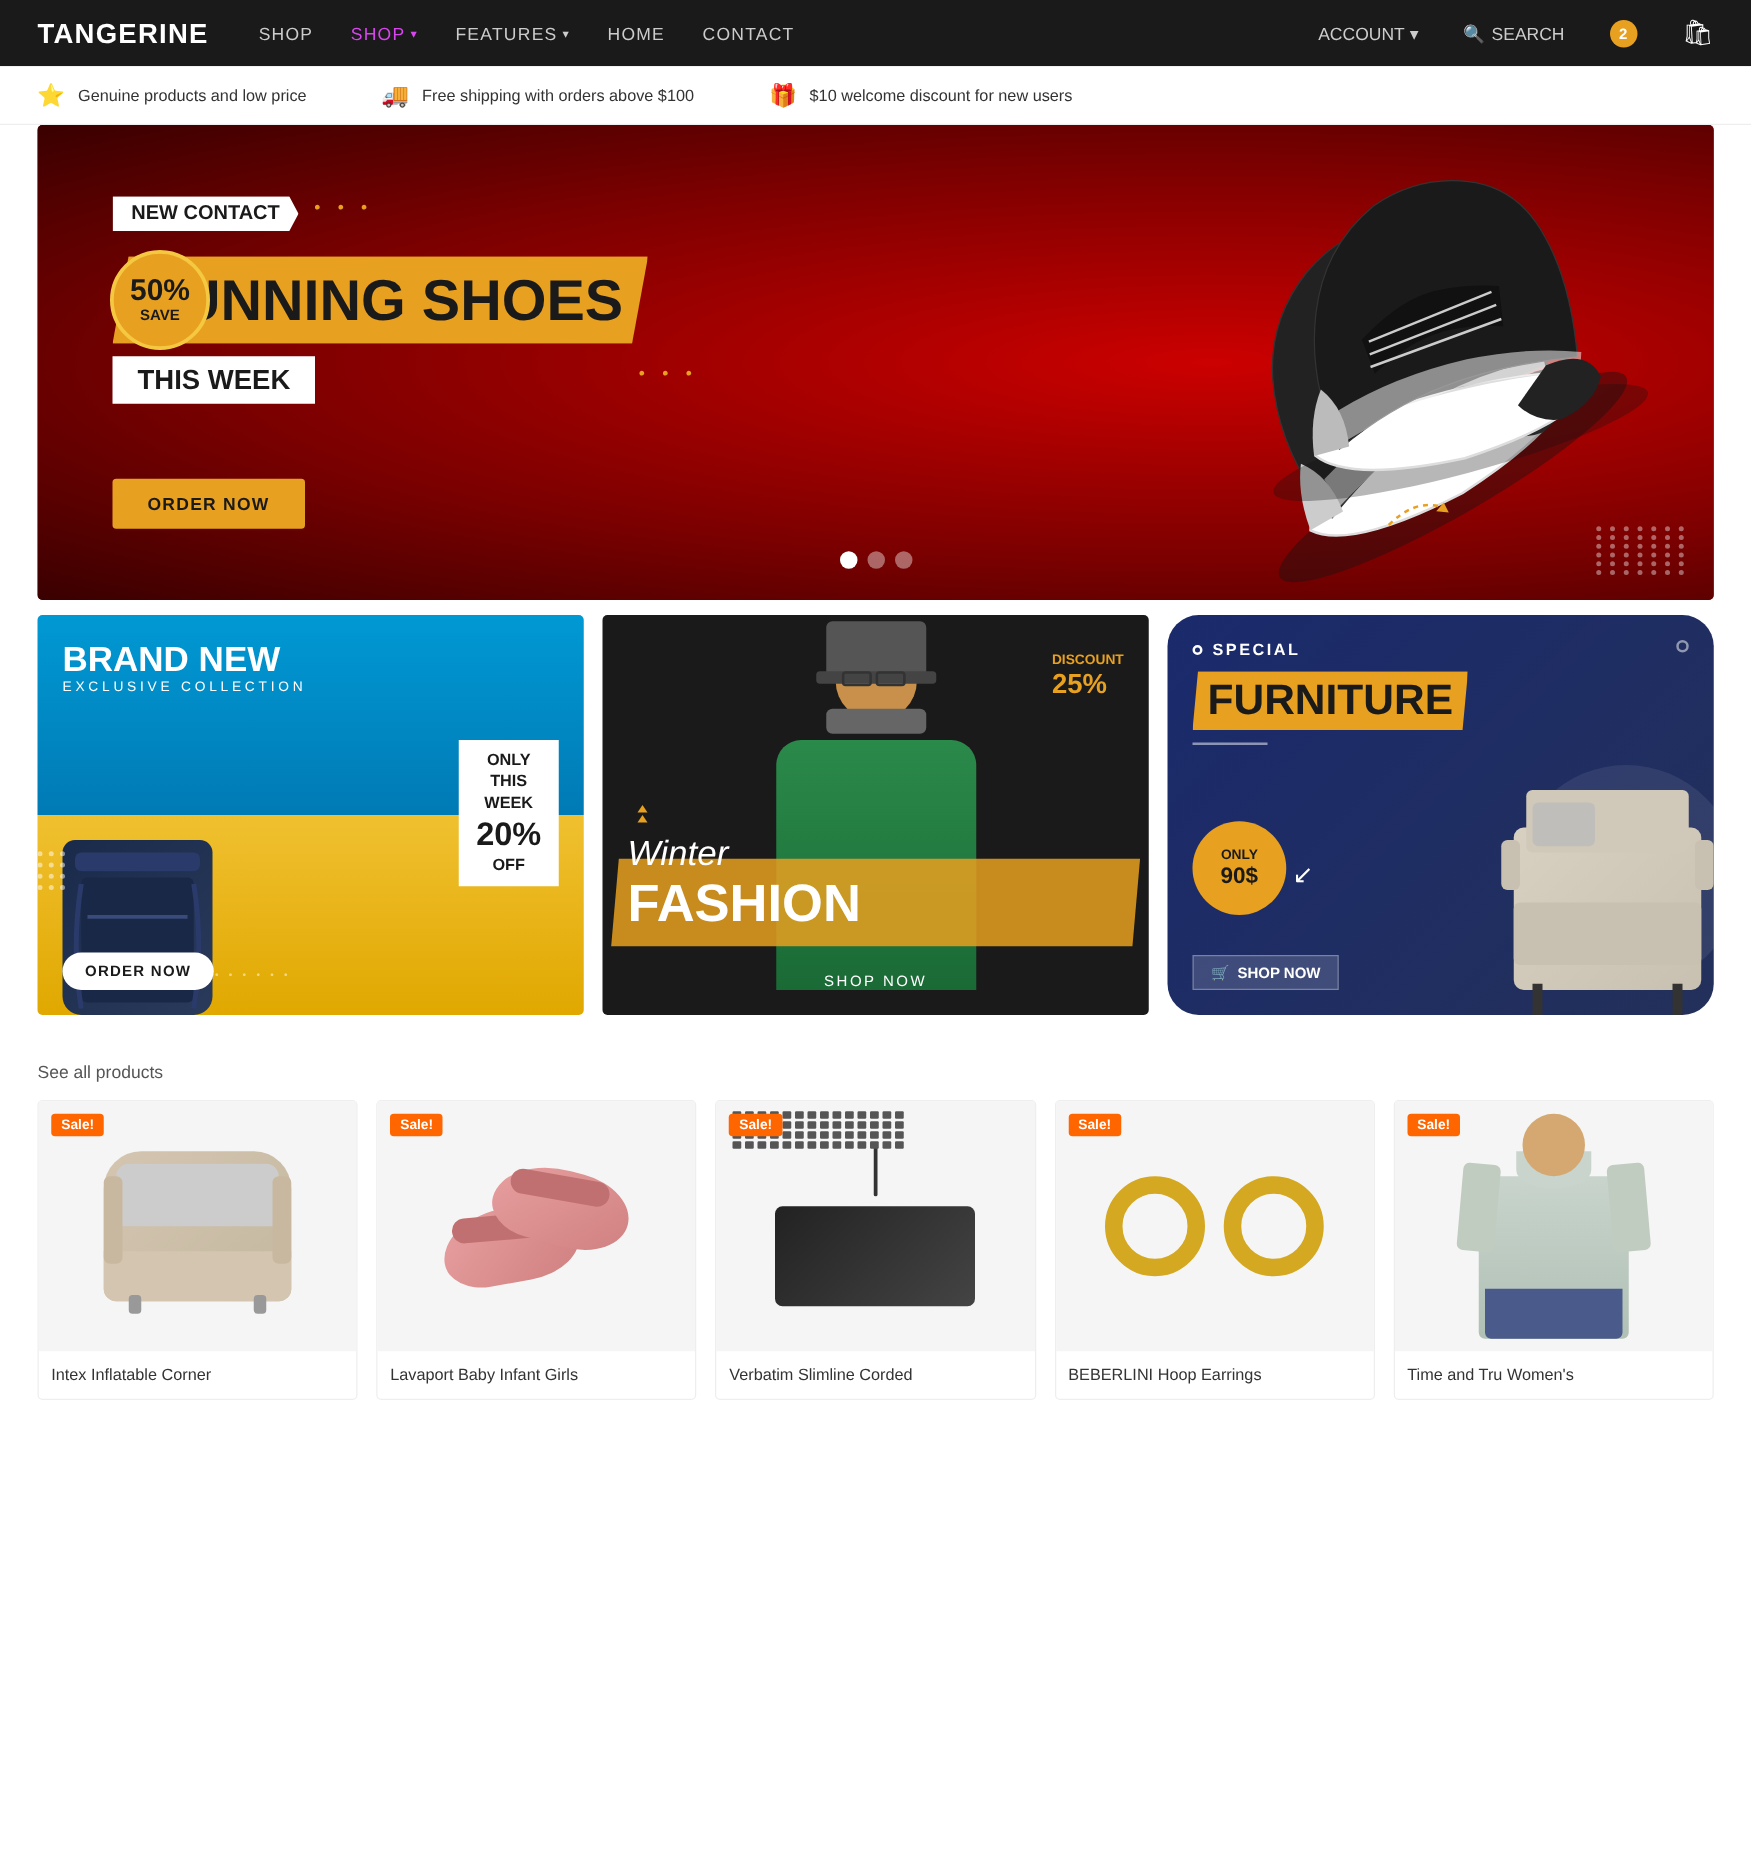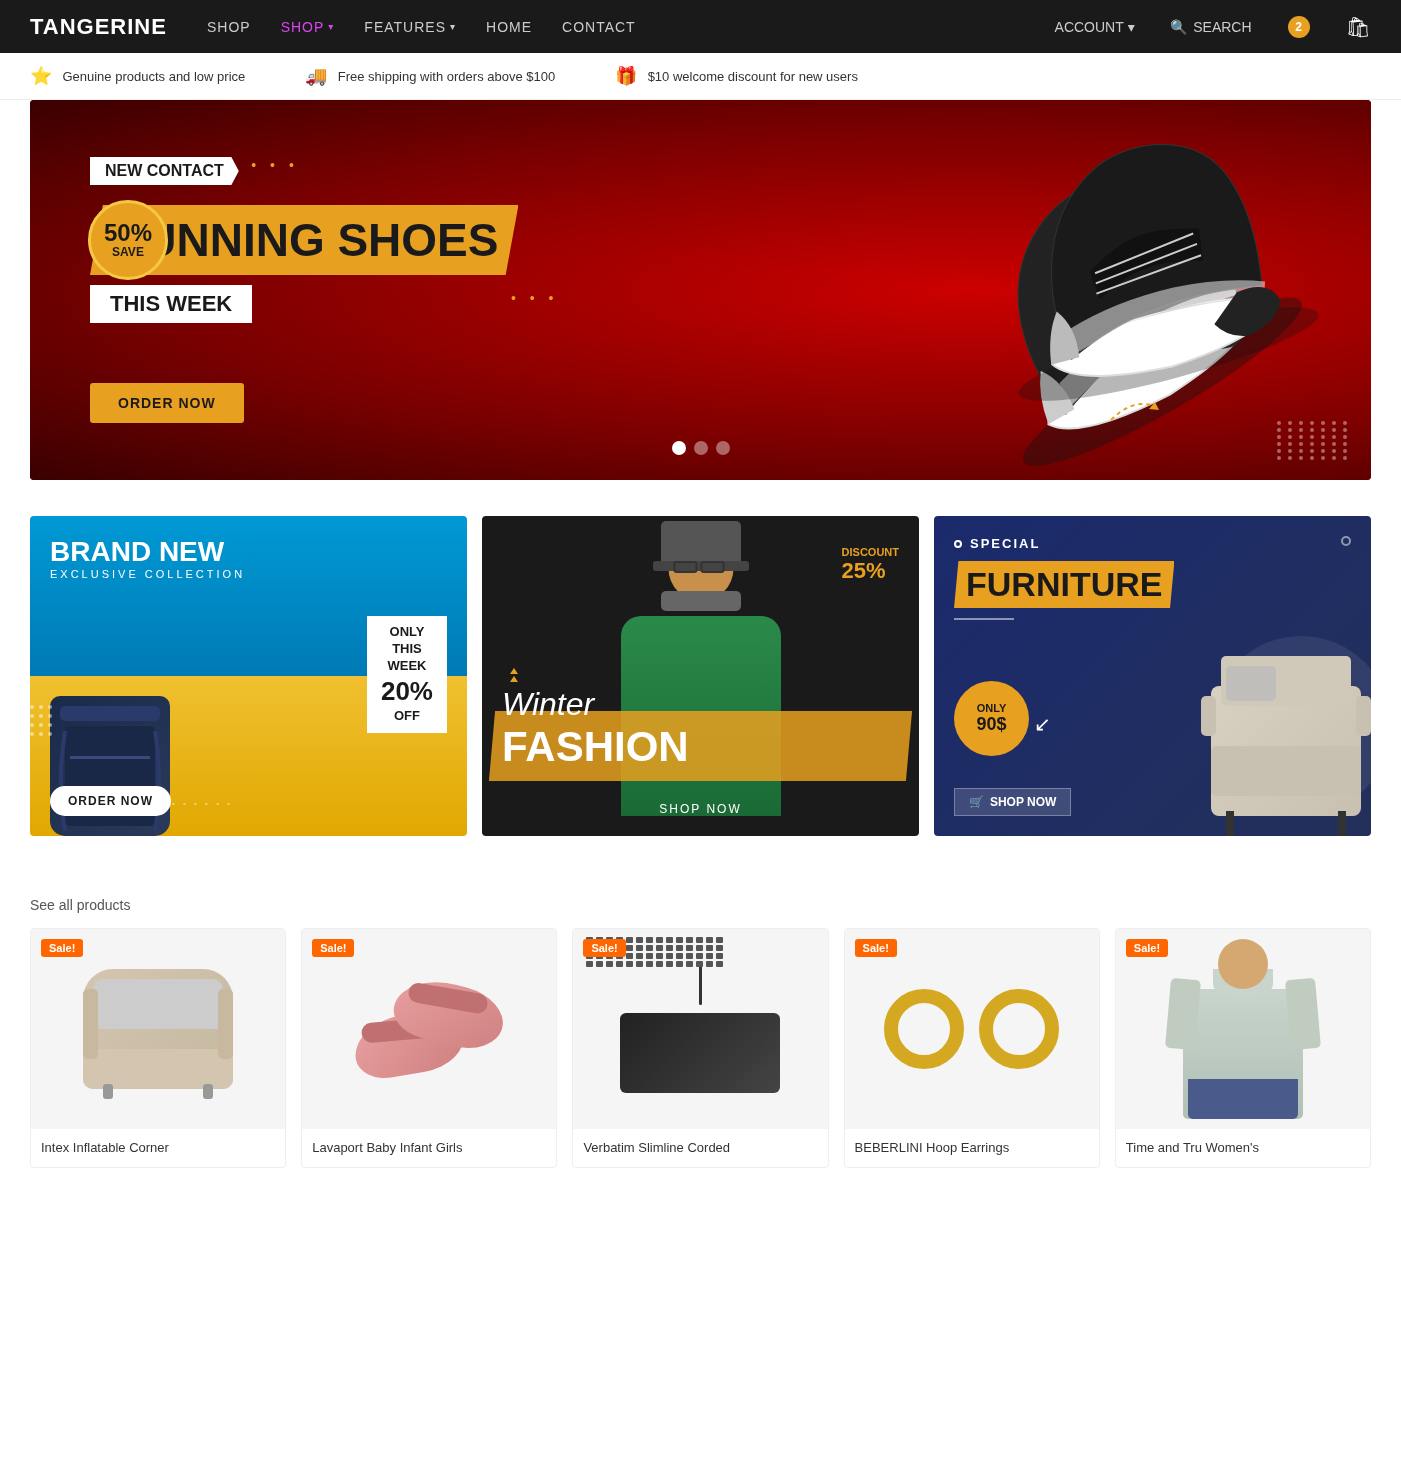--- a/index.html
+++ b/index.html
@@ -203,40 +203,41 @@
       gap: 3px;
       opacity: 0.4;
     }
     .hero-grid-dot { width: 4px; height: 4px; background: #fff; border-radius: 50%; }
 
     
     .promo-cards {
       display: grid;
       grid-template-columns: 1fr 1fr 1fr;
       gap: 15px;
-      margin: 36px 30px;
+      margin: 12px 30px;
       text-decoration: underline;
     }
     .promo-card {
       border-radius: 4px;
       overflow: hidden;
       position: relative;
       height: 320px;
     }
     
     .promo-card-1 {
       background: linear-gradient(180deg, #0099d4 0%, #007ab5 50%, #f0c030 50%, #e0a800 100%);
     }
     
     .promo-card-2 {
       background: #1a1a1a;
     }
     
     .promo-card-3 {
       background: linear-gradient(135deg, #1a2a6c 0%, #23305a 100%);
+      border-radius: 25px;
     }
     .promo-card-content {
       position: absolute;
       top: 0; left: 0; right: 0; bottom: 0;
       padding: 20px;
       display: flex;
       flex-direction: column;
     }
     .promo-card-1-title {
       color: #fff;
@@ -300,21 +301,21 @@
       transform: skewX(-5deg);
       opacity: 0.85;
     }
     .winter-fashion-text {
       position: absolute;
       bottom: 65px;
       left: 20px;
       z-index: 2;
       color: #fff;
     }
-    .winter-fashion-text .winter-word { font-size: 32px; font-style: italic; }
+    .winter-fashion-text .winter-word { font-size: 28px; font-style: italic; }
     .winter-fashion-text .fashion-word { font-size: 42px; font-weight: 900; text-transform: uppercase; }
     .winter-shop-now {
       position: absolute;
       bottom: 20px;
       left: 50%;
       transform: translateX(-50%);
       color: #fff;
       font-size: 12px;
       letter-spacing: 2px;
     }

